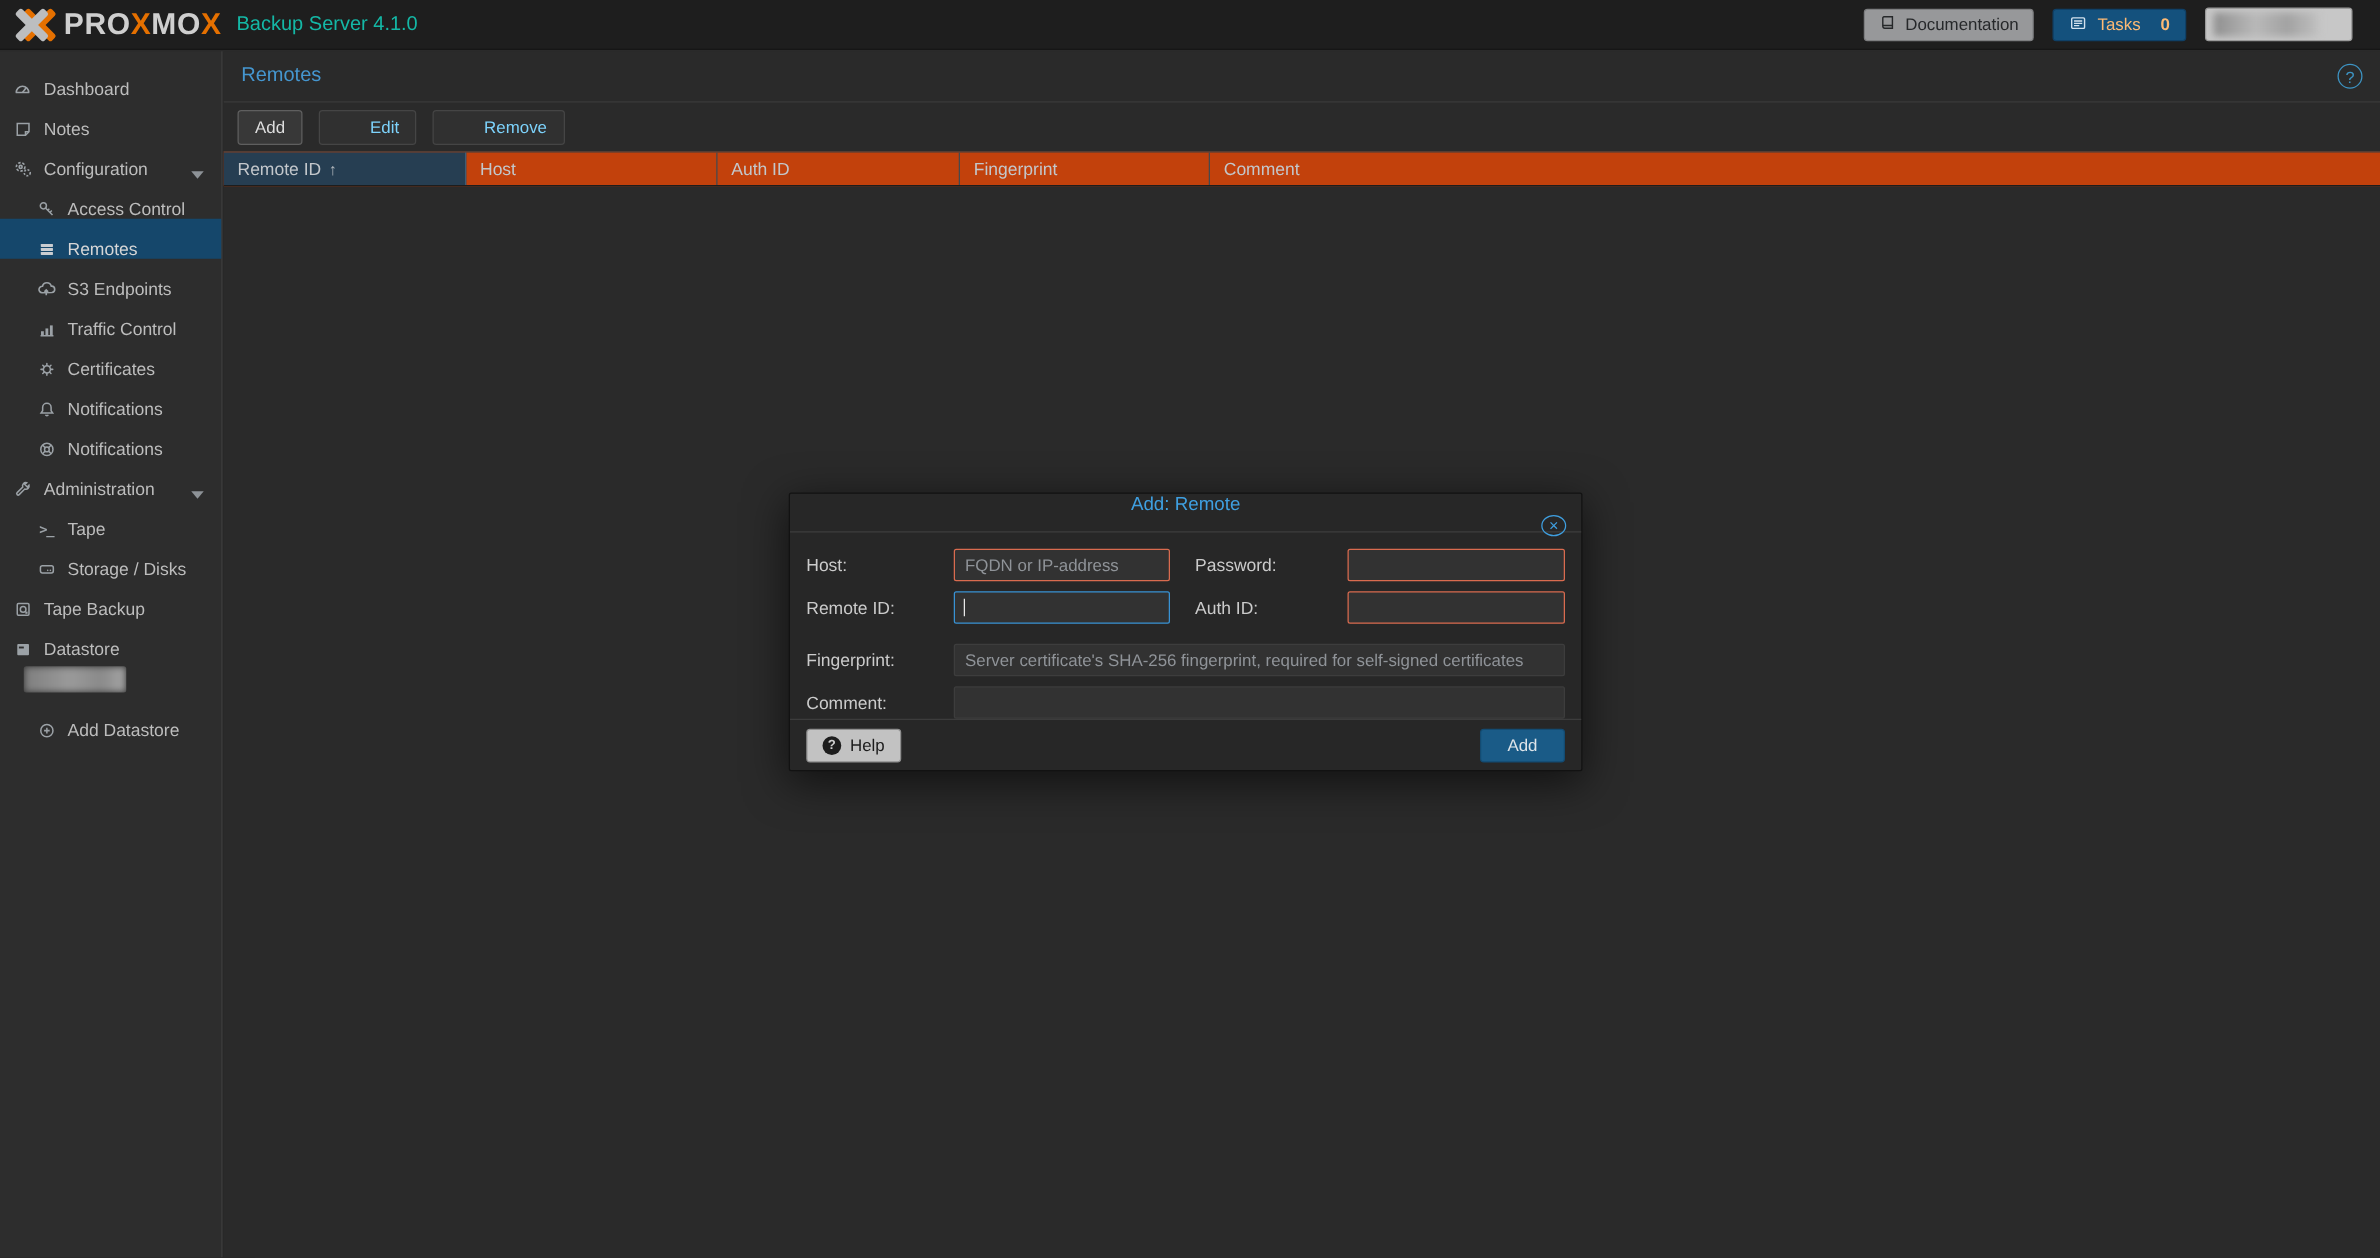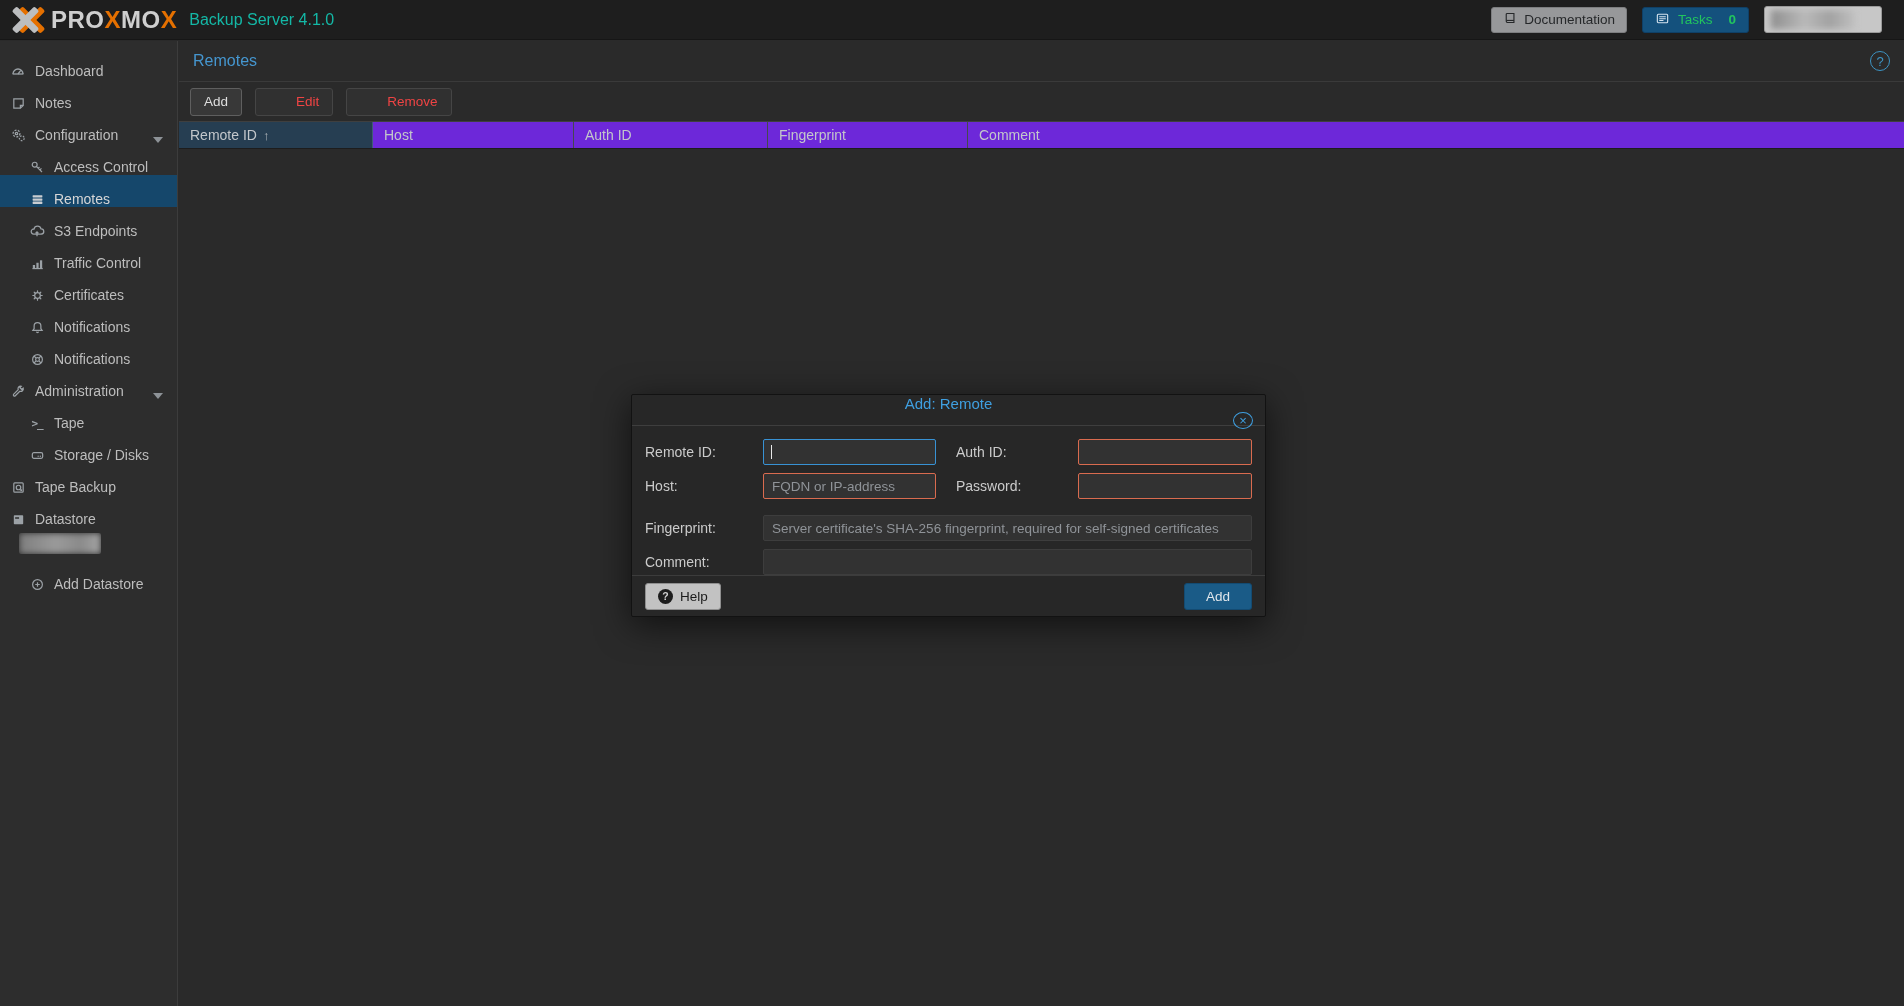--- a/index.html
+++ b/index.html
@@ -16,21 +16,21 @@
   .logo-x .o1 { background:#e57000; transform:translateX(4px) rotate(45deg); }
   .logo-x .o2 { background:#e57000; transform:translateX(4px) rotate(-45deg); }
   .logo-x .g1 { background:#bcbec0; transform:translateX(-2px) rotate(45deg); }
   .logo-x .g2 { background:#bcbec0; transform:translateX(-2px) rotate(-45deg); }
   .brand-word { font-size:24px; font-weight:bold; letter-spacing:.5px; color:#cfcfcf; }
   .brand-word .ox { color:#e57000; }
   .product { font-size:16px; color:#14b8a6; margin-left:12px; }
   .mast-right { margin-left:auto; display:flex; align-items:center; gap:15px; margin-right:22px; }
   .doc-btn { background:#97989a; color:#26282a; border:1px solid #7d7e80; border-radius:3px;
              height:26px; padding:0 11px; display:flex; align-items:center; gap:7px; font-size:13.5px; cursor:pointer; }
-  .tasks-btn { background:#14517d; color:#22c55e; border:1px solid #0f4067; border-radius:3px;
+  .tasks-btn { background:#14517d; color:#fdba74; border:1px solid #0f4067; border-radius:3px;
                height:26px; padding:0 12px; display:flex; align-items:center; gap:8px; font-size:13.5px; cursor:pointer; }
   .tasks-count { margin-left:8px; font-weight:bold; }
   .user-redacted { width:118px; height:27px; background:#c7c7c7; border:1px solid #9a9a9a;
                    border-radius:3px; overflow:hidden; position:relative; }
   .user-redacted .blur { position:absolute; inset:3px 26px 3px 6px;
                          background:linear-gradient(90deg,#8f8f8f,#b9b9b9 40%,#a2a2a2 70%,#c0c0c0);
                          filter:blur(3px); border-radius:2px; }
 
   
   #sidebar { position:absolute; top:41px; left:0; bottom:0; width:178px; background:#2d2d2d;
@@ -52,22 +52,22 @@
   
   #main { position:absolute; top:41px; left:179px; right:0; bottom:0; background:#2a2a2a; }
   .panel-titlebar { height:41px; display:flex; align-items:center; padding:0 14px;
                     border-bottom:1px solid #3a3a3a; }
   .panel-title { color:#4596cf; font-size:16px; }
   .panel-help { margin-left:auto; width:20px; height:20px; border:1px solid #3d94c4; border-radius:50%;
                 color:#3d94c4; font-size:13px; display:flex; align-items:center; justify-content:center; cursor:pointer; }
   .toolbar { height:39px; display:flex; align-items:center; gap:13px; padding:0 11px; }
   .tb-btn { background:#383838; border:1px solid #5f5f5f; color:#dedede; border-radius:3px;
             height:28px; padding:0 13px; font-size:13.5px; display:flex; align-items:center; cursor:pointer; }
-  .tb-btn.disabled { background:#303030; border-color:#454545; color:#ef4444; cursor:default;padding-left:40px; }
-  .grid-header { height:28px; display:flex; background:#6d28d9; border-top:1px solid #3f3f3f;
+  .tb-btn.disabled { background:#303030; border-color:#454545; color:#7dd3fc; cursor:default;padding-left:40px; }
+  .grid-header { height:28px; display:flex; background:#c2410c; border-top:1px solid #3f3f3f;
                  border-bottom:1px solid #1d1d1d; }
   .hdr-cell { display:flex; align-items:center; padding-left:11px; font-size:14px; color:#c3c7cb;
               border-right:1px solid #45494e; cursor:pointer; }
   .hdr-cell.sorted { background:#263e52; border-right-color:#3f5godin; border-right-color:#3f5d75; }
   .sort-arrow { margin-left:6px; color:#aeb4ba; font-size:13px; }
   .grid-body { position:absolute; top:109px; left:0; right:0; bottom:0; background:#2a2a2a; }
 
   
   #dialog { position:absolute; left:631px; top:394px; width:635px; height:223px; background:#272727;
             border:1px solid #121212; border-radius:2px; box-shadow:0 8px 34px rgba(0,0,0,.6); }
@@ -348,42 +348,42 @@
     <div class="grid-body"></div>
   </div>
 
   <div id="dialog">
     <div class="dlg-header">
       <span class="dlg-title">Add: Remote</span>
       <span class="dlg-close">×</span>
     </div>
     <div class="dlg-body">
       <div class="frow">
+        <span class="flabel">Host:</span>
+        <span class="fld invalid">
+          <input type="text" placeholder="FQDN or IP-address" style="">
+        </span>
+        <span></span>
+        <span class="flabel">Password:</span>
+        <span class="fld invalid">
+          <input type="password" style="">
+        </span>
+      </div>
+      <div class="frow">
         <span class="flabel">Remote ID:</span>
         <span class="fld focused">
           <input type="text" style="">
           <span class="caret-bar"></span>
         </span>
         <span></span>
         <span class="flabel">Auth ID:</span>
         <span class="fld invalid">
           <input type="text" style="">
         </span>
       </div>
-      <div class="frow">
-        <span class="flabel">Host:</span>
-        <span class="fld invalid">
-          <input type="text" placeholder="FQDN or IP-address" style="">
-        </span>
-        <span></span>
-        <span class="flabel">Password:</span>
-        <span class="fld invalid">
-          <input type="password" style="">
-        </span>
-      </div>
       <div class="frow full gap-top">
         <span class="flabel">Fingerprint:</span>
         <span class="fld">
           <input type="text" placeholder="Server certificate's SHA-256 fingerprint, required for self-signed certificates" style="">
         </span>
       </div>
       <div class="frow full">
         <span class="flabel">Comment:</span>
         <span class="fld">
           <input type="text" style="">

